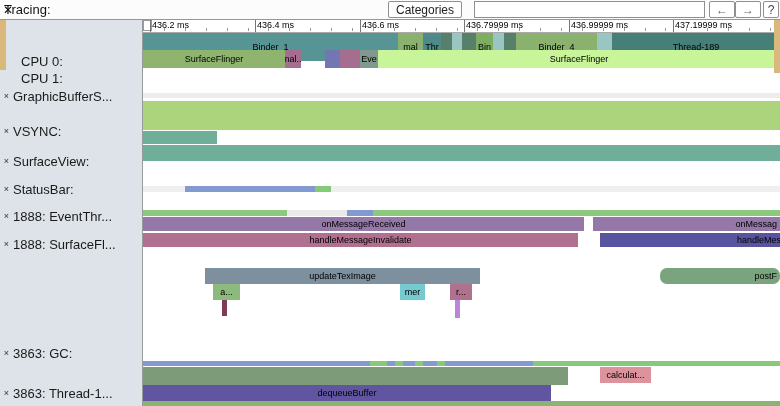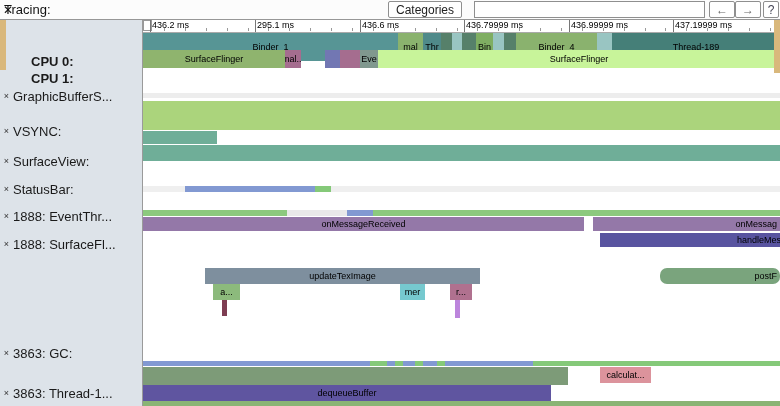--- a/index.html
+++ b/index.html
@@ -18,21 +18,21 @@
             border:1px solid #8f8f8f;background:#fff;font-size:11px;padding:0 3px;}
   #btn-left{left:709px;width:26px;padding:0;color:#666;}
   #btn-right{left:735px;width:26px;padding:0;color:#666;}
   #btn-help{left:763px;width:16px;padding:0;color:#445;}
   
   #sidebar{position:absolute;left:0;top:20px;width:143px;height:386px;background:#dde3e9;
            border-right:1px solid #9a9a9a;box-sizing:border-box;z-index:10;}
   .srow{position:absolute;left:0;width:143px;height:16px;display:flex;align-items:center;}
   .srow .x{width:13px;text-align:center;font-size:9px;color:#333;flex:none;}
   .srow .lbl{font-size:13px;color:#1a1a1a;white-space:nowrap;overflow:hidden;}
-  .srow.cpu .lbl{margin-left:18px;font-weight:bold;}
+  .srow.cpu .lbl{margin-left:8px;}
   
   .edgestrip{position:absolute;width:6px;background:#d9b87c;z-index:25;}
   
   #ruler{position:absolute;left:143px;top:20px;width:637px;height:13px;background:#fff;
          border-bottom:1px solid #aaa;box-sizing:border-box;z-index:5;}
   .rbox{position:absolute;left:0;top:0;width:9px;height:11px;border:1px solid #999;
         box-sizing:border-box;background:#fff;}
   .rtick{position:absolute;top:0;width:1px;height:12px;background:#777;}
   .rminor{position:absolute;bottom:1px;width:1px;height:3px;background:#999;}
   .rlabel{position:absolute;top:0px;font-size:9px;color:#000;white-space:nowrap;}
@@ -89,20 +89,21 @@
       <div class="slice" style="left: 0px; width: 144px; background: rgb(140, 201, 126);"></div>
       <div class="slice" style="left: 144px; width: 60px; background: rgb(233, 233, 233);"></div>
       <div class="slice" style="left: 204px; width: 26px; background: rgb(130, 153, 210);"></div>
       <div class="slice" style="left: 230px; width: 407px; background: rgb(140, 201, 126);"></div>
     </div>
     <div class="track" style="top: 217px; height: 14px;">
       <div class="slice right" style="left: 450px; width: 187px; background: rgb(148, 120, 168);">onMessag</div>
       <div class="slice" style="left: 0px; width: 441px; background: rgb(148, 120, 168);">onMessageReceived</div>
     </div>
     <div class="track" style="top: 233px; height: 14px;">
+      <div class="slice" style="left: 0px; width: 435px; background: rgb(178, 112, 144);">handleMessageInvalidate</div>
       <div class="slice right" style="left: 457px; width: 184px; background: rgb(89, 84, 160);">handleMes</div>
     </div>
     <div class="track" style="top: 268px; height: 16px;">
       <div class="slice" style="left: 62px; width: 275px; background: rgb(126, 143, 158);">updateTexImage</div>
       <div class="slice right" style="left: 517px; width: 120px; background: rgb(122, 164, 125); border-radius: 7px;">postF</div>
     </div>
     <div class="track" style="top: 284px; height: 16px;">
       <div class="slice" style="left: 70px; width: 27px; background: rgb(140, 186, 124);">a...</div>
       <div class="slice" style="left: 257px; width: 25px; background: rgb(118, 201, 207);">mer</div>
       <div class="slice" style="left: 307px; width: 22px; background: rgb(176, 113, 143);">r...</div>
@@ -164,21 +165,21 @@
     <div class="rminor" style="left: 502px;"></div>
     <div class="rminor" style="left: 522px;"></div>
     <div class="rminor" style="left: 543px;"></div>
     <div class="rminor" style="left: 564px;"></div>
     <div class="rminor" style="left: 585px;"></div>
     <div class="rminor" style="left: 606px;"></div>
     <div class="rminor" style="left: 627px;"></div>
     <div class="rtick" style="left: 7px;"></div>
     <span class="rlabel" style="left: 9px;">436.2 ms</span>
     <div class="rtick" style="left: 112px;"></div>
-    <span class="rlabel" style="left: 114px;">295.1 ms</span>
+    <span class="rlabel" style="left: 114px;">436.4 ms</span>
     <div class="rtick" style="left: 217px;"></div>
     <span class="rlabel" style="left: 219px;">436.6 ms</span>
     <div class="rtick" style="left: 321px;"></div>
     <span class="rlabel" style="left: 323px;">436.79999 ms</span>
     <div class="rtick" style="left: 426px;"></div>
     <span class="rlabel" style="left: 428px;">436.99999 ms</span>
     <div class="rtick" style="left: 530px;"></div>
     <span class="rlabel" style="left: 532px;">437.19999 ms</span>
     <div class="rtick" style="left: 635px;"></div>
   </div>

